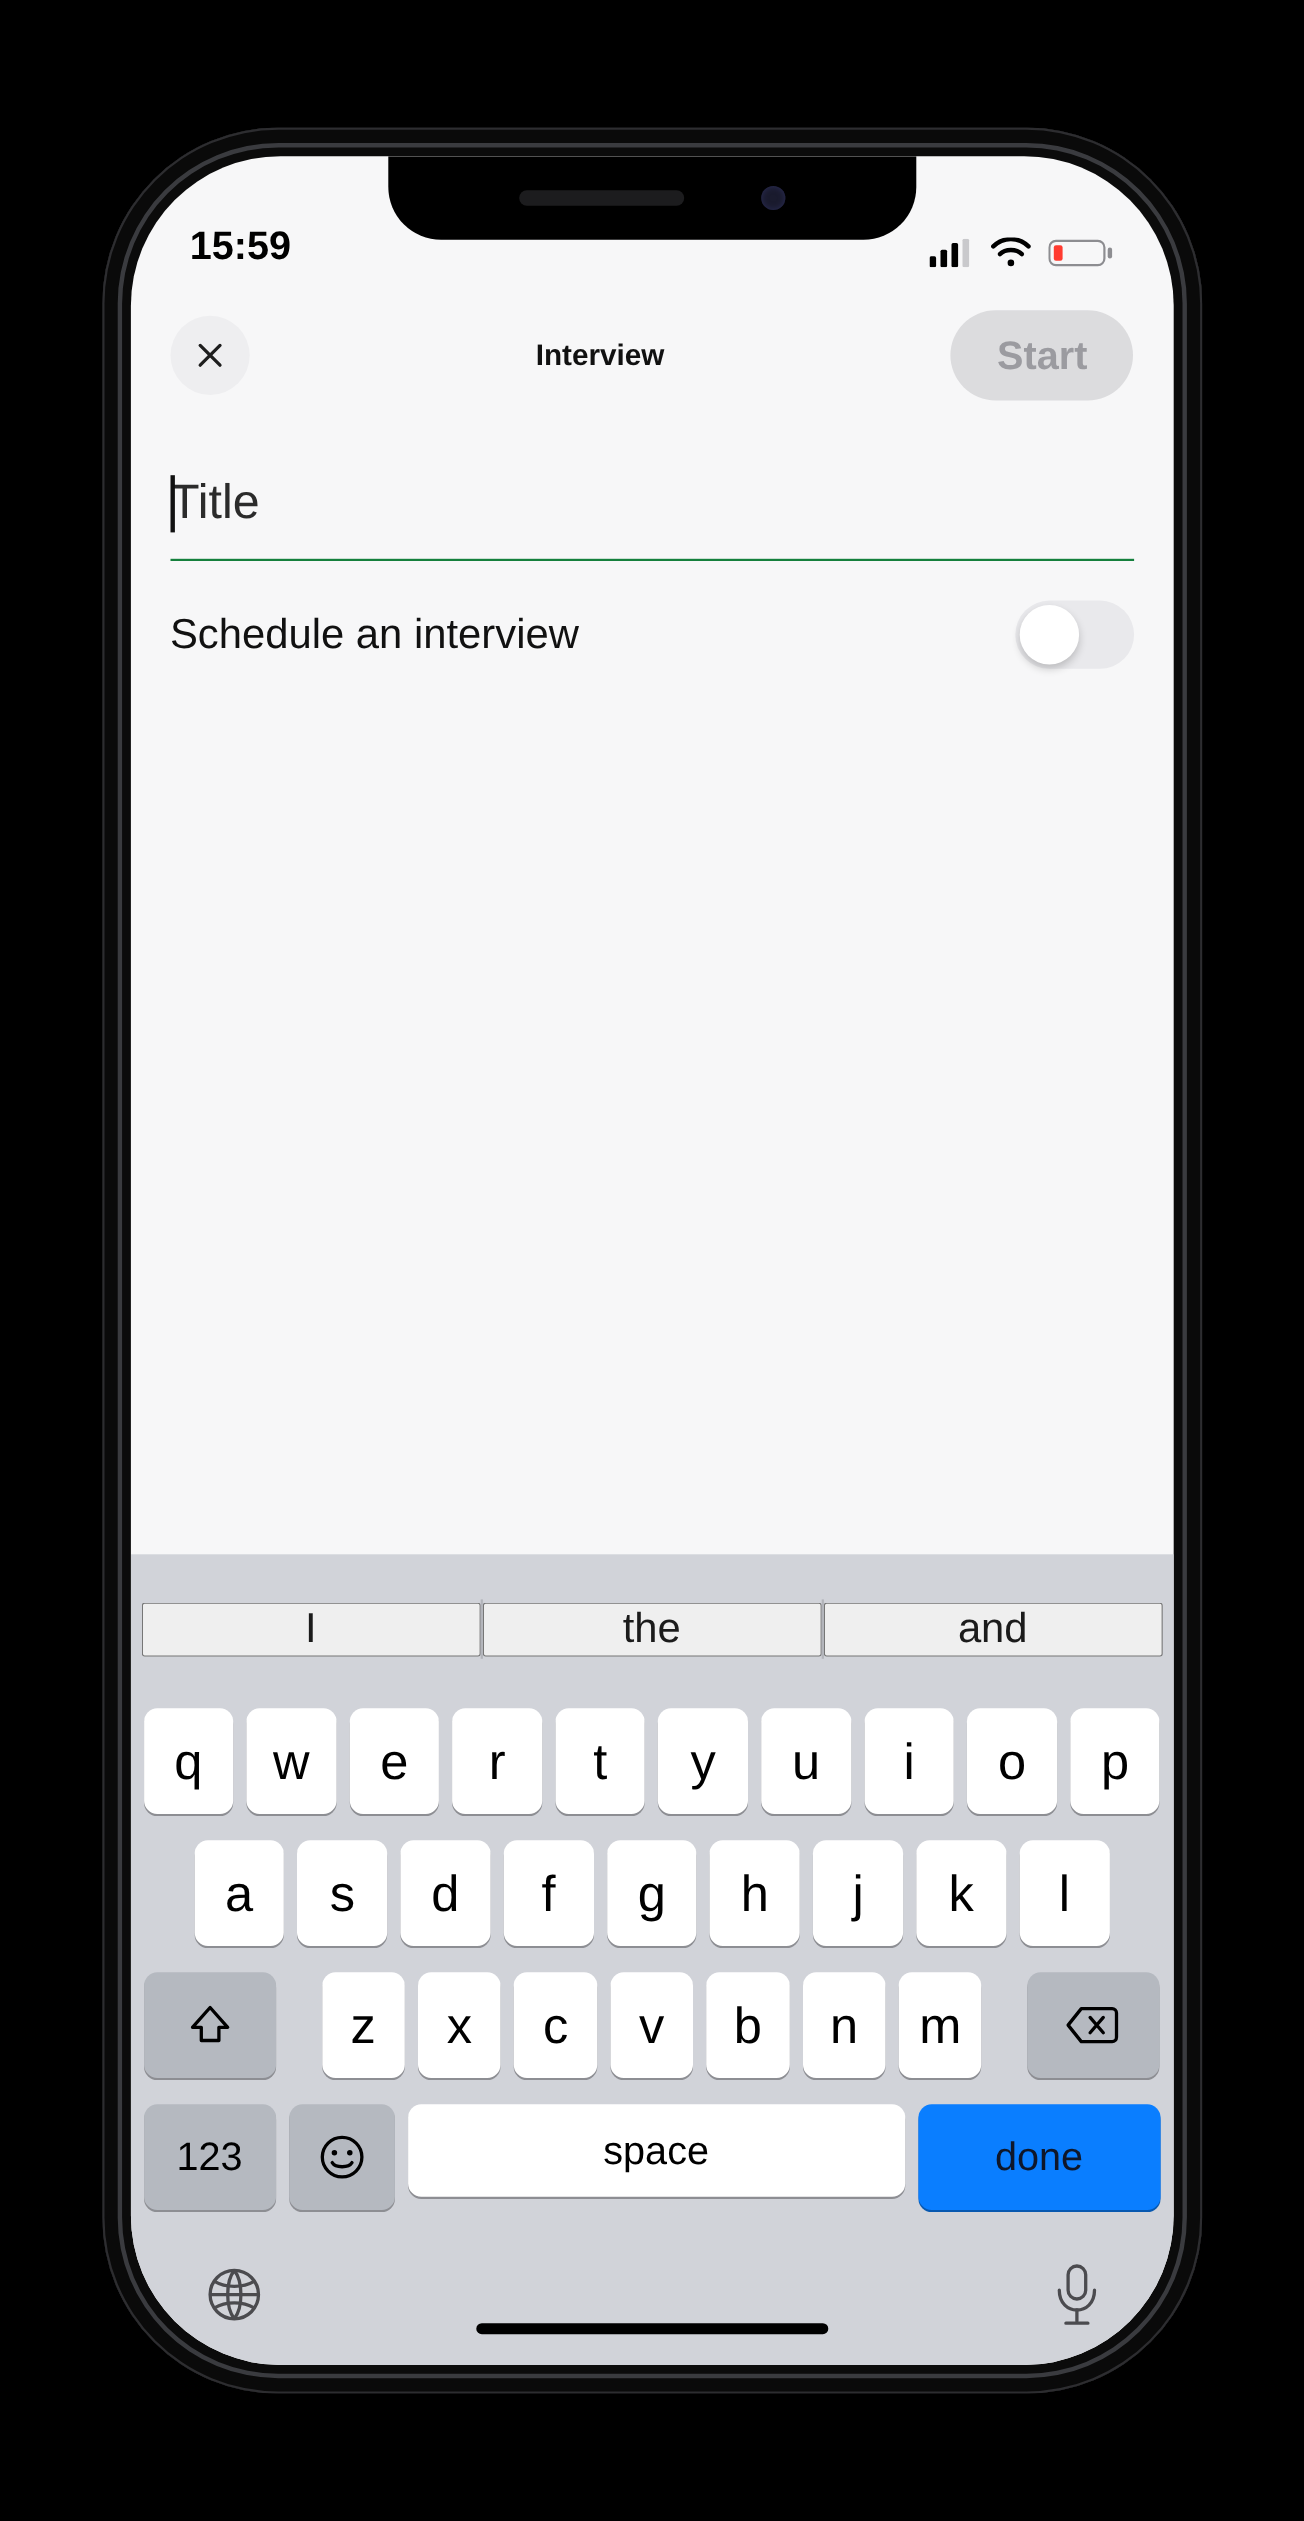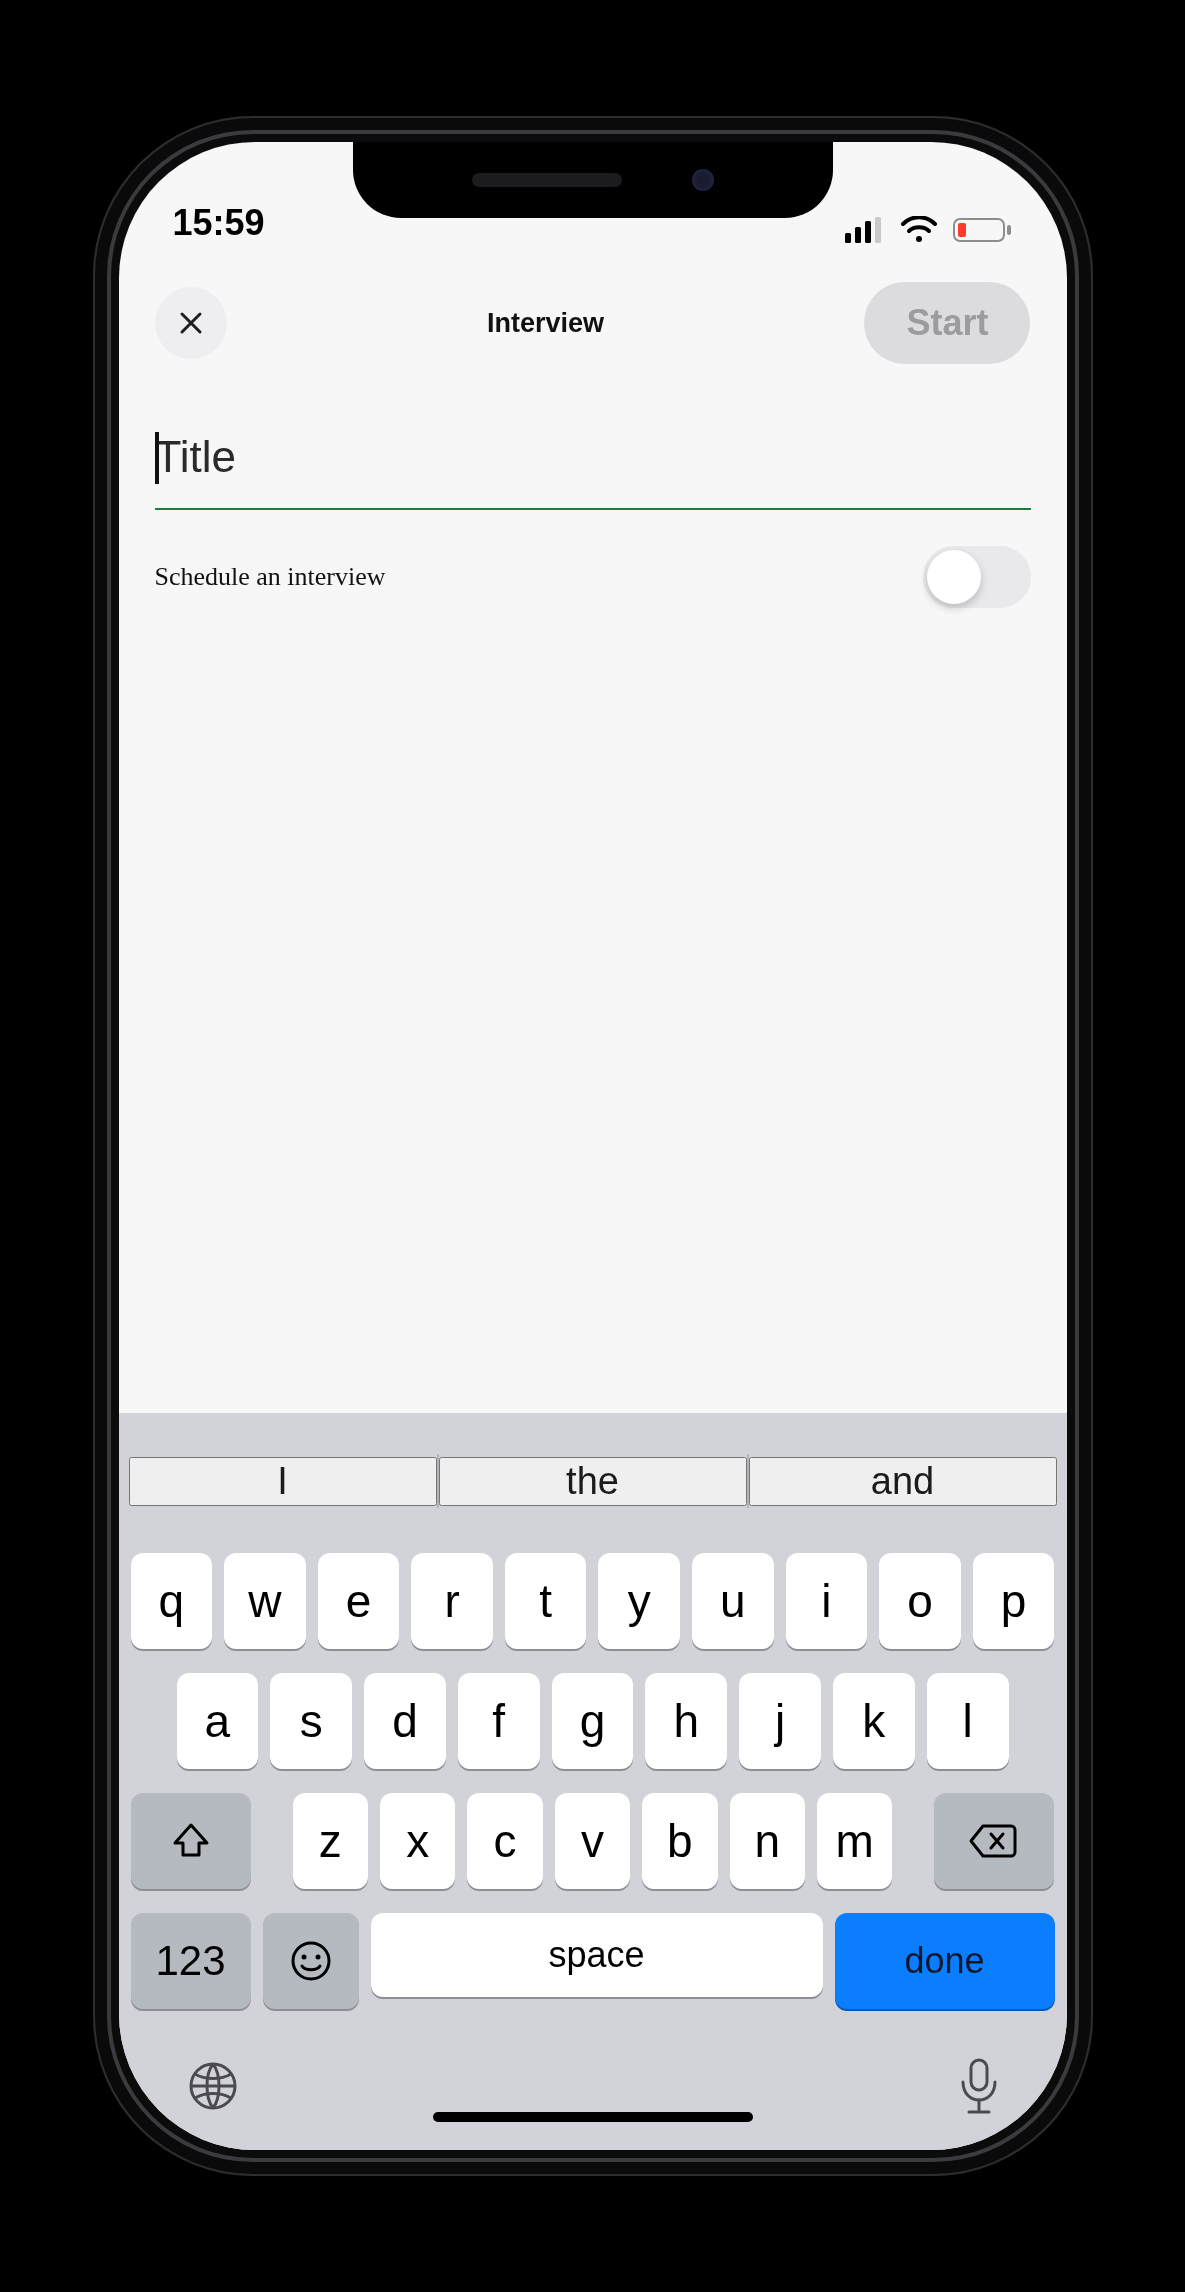--- a/index.html
+++ b/index.html
@@ -105,21 +105,21 @@
   .title-field::placeholder{color:#2b2b2b;}
   .title-wrap{position:relative;}
   .title-caret{
     position:absolute;left:0;top:18px;bottom:26px;width:4px;
     background:#111;
   }
   .schedule-row{
     display:flex;align-items:center;justify-content:space-between;
     padding:36px 0;
   }
-  .schedule-label{font-size:26px;color:#111;font-family:Liberation Serif, serif;}
+  .schedule-label{font-size:38px;color:#111;}
   .toggle{
     width:108px;height:62px;border-radius:40px;
     background:#e9e9ec;position:relative;border:none;
   }
   .toggle-knob{
     position:absolute;top:4px;left:4px;width:54px;height:54px;border-radius:50%;
     background:#fff;box-shadow:0 4px 8px rgba(0,0,0,0.2);
   }
   .spacer{flex:1;}
   
@@ -146,21 +146,21 @@
   .row3{padding:0 2px;}
   .mod-key{
     flex:0 0 120px;height:96px;border-radius:12px;border:none;
     background:var(--key-mod);box-shadow:0 2px 0 var(--key-shadow);
     display:flex;align-items:center;justify-content:center;
   }
   .row3 .gap{flex:0 0 18px;}
   .bottom-row{display:flex;gap:12px;padding:0 2px;margin-bottom:46px;}
   .num-key{flex:0 0 120px;height:96px;border-radius:12px;border:none;
     background:var(--key-mod);box-shadow:0 2px 0 var(--key-shadow);
-    font-size:42px;display:flex;align-items:center;justify-content:center;color:#000;}
+    font-size:36px;display:flex;align-items:center;justify-content:center;color:#000;}
   .emoji-key{flex:0 0 96px;height:96px;border-radius:12px;border:none;
     background:var(--key-mod);box-shadow:0 2px 0 var(--key-shadow);
     display:flex;align-items:center;justify-content:center;}
   .space-key{flex:1;height:84px;border-radius:12px;border:none;
     background:var(--key-bg);box-shadow:0 2px 0 var(--key-shadow);
     font-size:36px;color:#000;}
   .done-key{flex:0 0 220px;height:96px;border-radius:12px;border:none;
     background:var(--blue);box-shadow:0 2px 0 #0758b0;
     font-size:36px;color:#0f172a;}
   .kb-footer{

